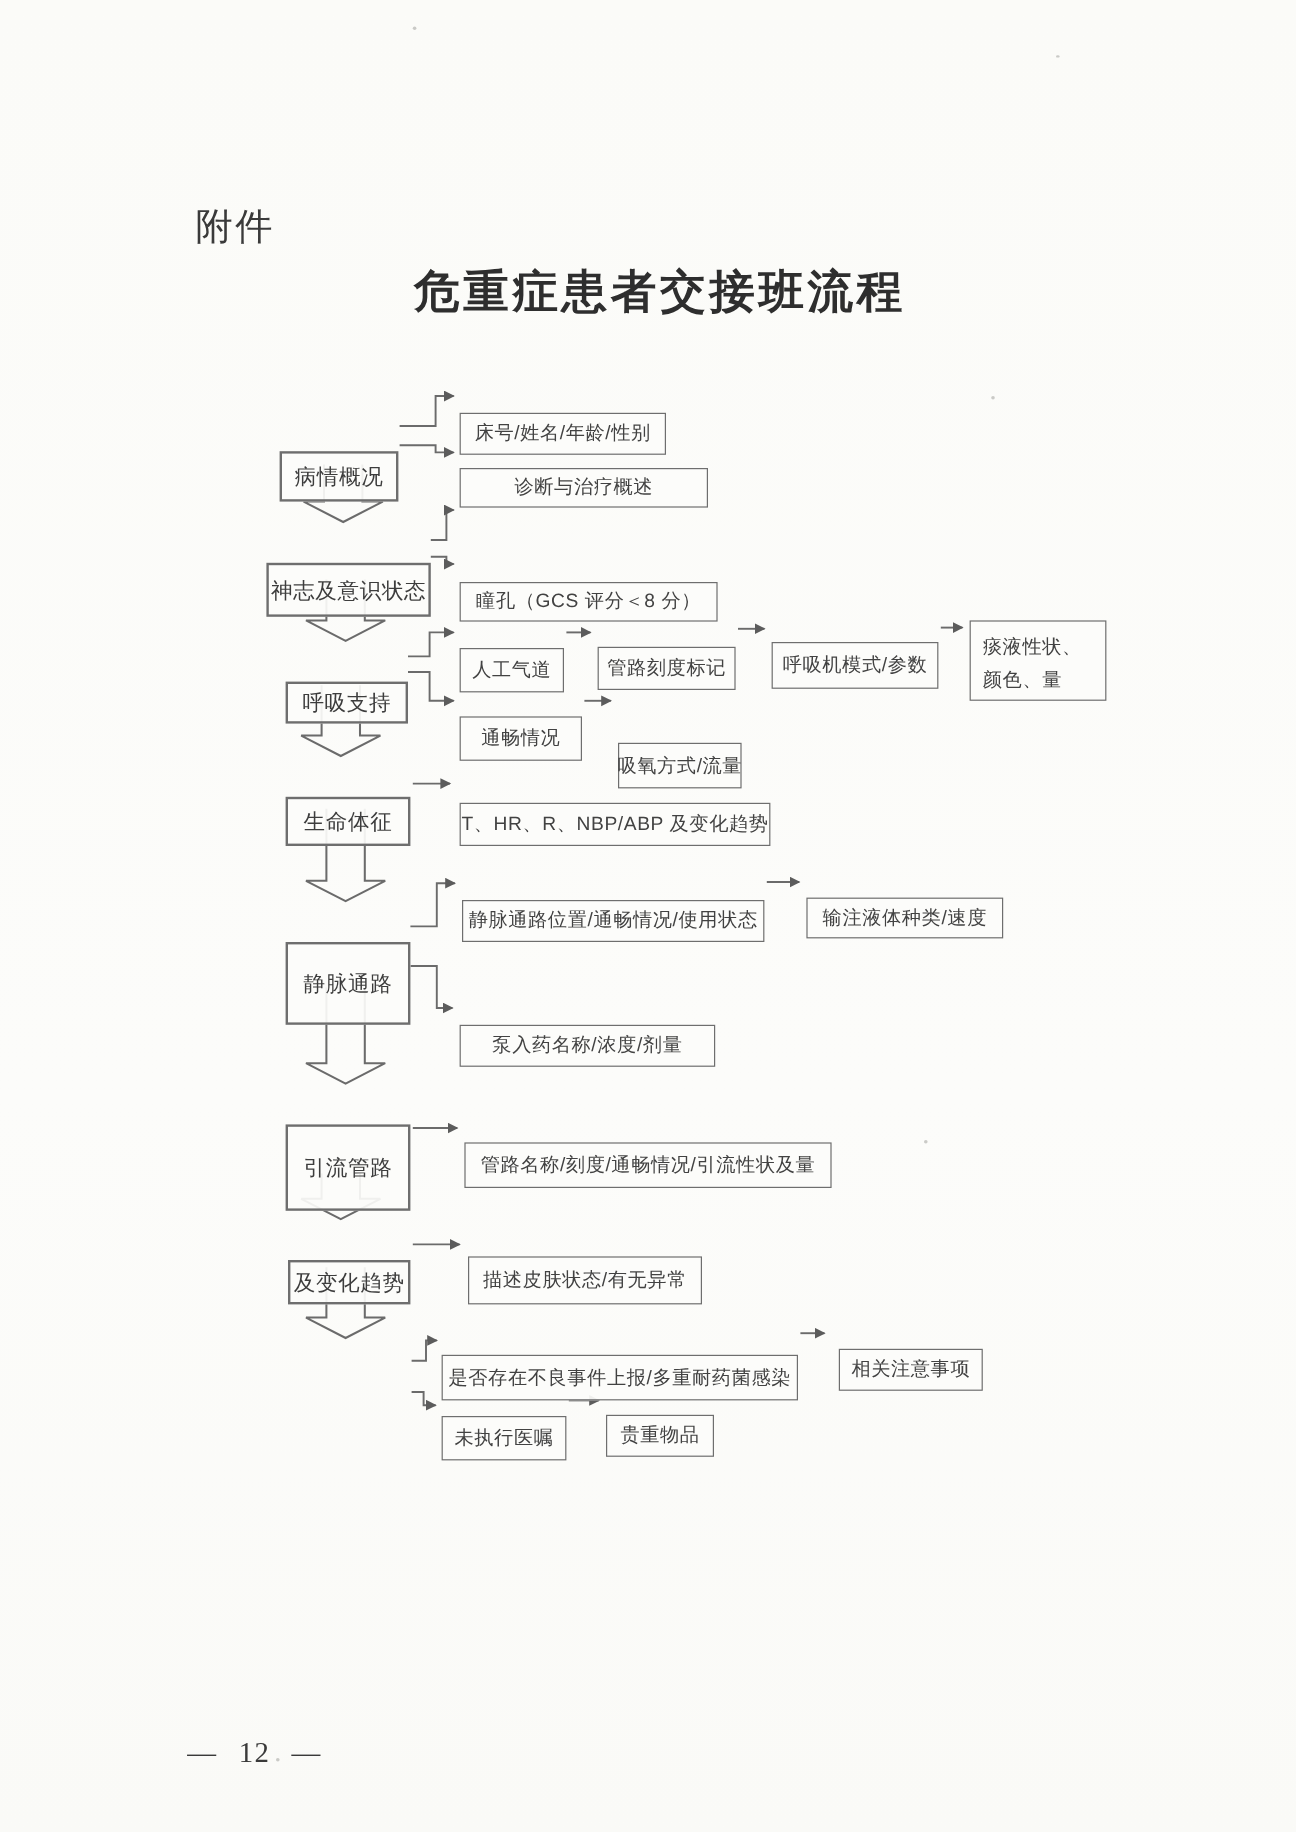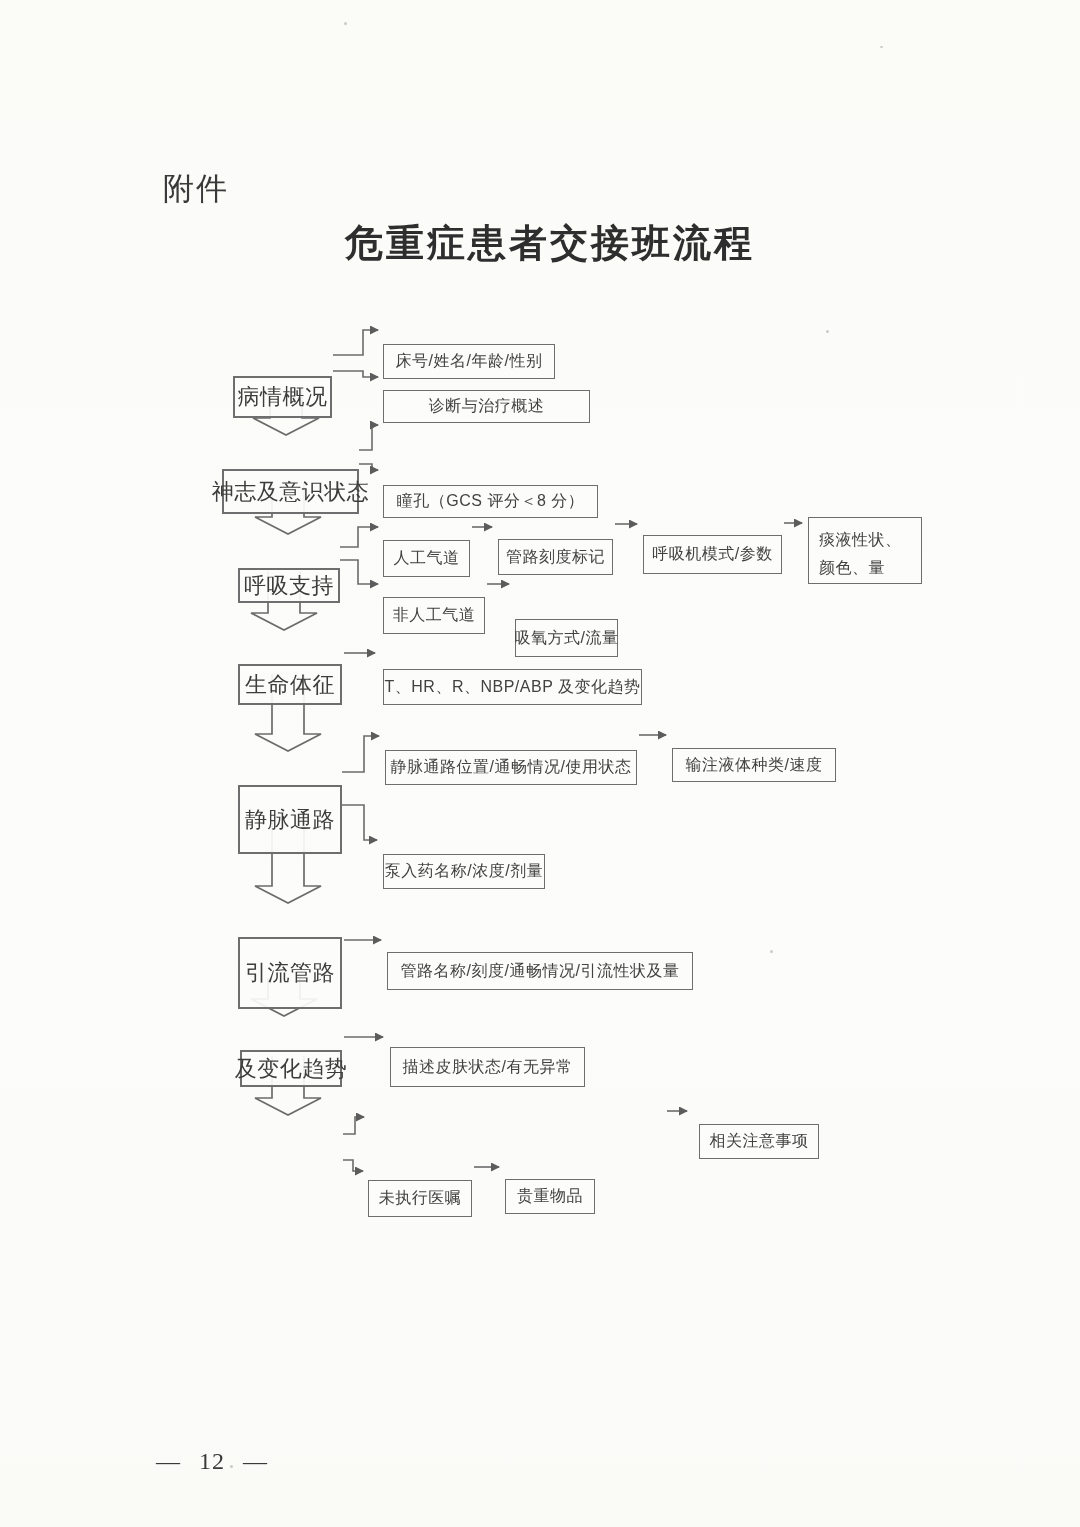--- a/index.html
+++ b/index.html
@@ -29,21 +29,21 @@
   .box{
     position:absolute;
     display:flex;align-items:center;justify-content:center;
     border:1.6px solid #6e6e6e;
     background:rgba(252,252,250,.92);
     font-size:16px;color:#424242;
     white-space:nowrap;letter-spacing:.5px;
     box-sizing:border-box;
     margin-top:32px;
   }
-  .box.step{font-size:22px;border-width:2px;color:#3d3d3d;font-family:Liberation Mono, monospace;}
+  .box.step{font-size:18px;border-width:2px;color:#3d3d3d;font-family:Liberation Mono, monospace;}
   .box.wrap{
     white-space:normal;justify-content:flex-start;align-items:flex-start;
     padding:8px 8px 0 10px;line-height:1.75;text-align:left;
   }
   .footer{
     position:absolute;left:156px;top:1448px;
     display:flex;align-items:center;gap:18px;
     font-family:"Liberation Serif","DejaVu Serif",serif;
     font-size:24px;color:#3a3a3a;letter-spacing:1px;
   }
@@ -107,28 +107,29 @@
   <div class="box step" style="left:238px;top:905px;width:104px;height:72px">引流管路</div>
   <div class="box step" style="left:240px;top:1018px;width:102px;height:37px">及变化趋势</div>
 
   <div class="box" style="left:383px;top:312px;width:172px;height:35px">床号/姓名/年龄/性别</div>
   <div class="box" style="left:383px;top:358px;width:207px;height:33px">诊断与治疗概述</div>
   <div class="box" style="left:383px;top:453px;width:215px;height:33px">瞳孔（GCS 评分＜8 分）</div>
   <div class="box" style="left:383px;top:508px;width:87px;height:37px">人工气道</div>
   <div class="box" style="left:498px;top:507px;width:115px;height:36px">管路刻度标记</div>
   <div class="box" style="left:643px;top:503px;width:139px;height:39px">呼吸机模式/参数</div>
   <div class="box wrap" style="left:808px;top:485px;width:114px;height:67px">痰液性状、颜色、量</div>
-  <div class="box" style="left:383px;top:565px;width:102px;height:37px">非人工气道</div>
+  <div class="box" style="left:383px;top:565px;width:102px;height:37px">通畅情况</div>
   <div class="box" style="left:515px;top:587px;width:103px;height:38px">吸氧方式/流量</div>
   <div class="box" style="left:383px;top:637px;width:259px;height:36px">T、HR、R、NBP/ABP 及变化趋势</div>
   <div class="box" style="left:385px;top:718px;width:252px;height:35px">静脉通路位置/通畅情况/使用状态</div>
   <div class="box" style="left:672px;top:716px;width:164px;height:34px">输注液体种类/速度</div>
-  <div class="box" style="left:383px;top:822px;width:162px;height:35px">泵入药名称/浓度/剂量</div>
+  <div class="box" style="left:383px;top:822px;width:213px;height:35px">泵入药名称/浓度/剂量</div>
   <div class="box" style="left:387px;top:920px;width:306px;height:38px">管路名称/刻度/通畅情况/引流性状及量</div>
   <div class="box" style="left:390px;top:1015px;width:195px;height:40px">描述皮肤状态/有无异常</div>
+  <div class="box" style="left:368px;top:1097px;width:297px;height:38px">是否存在不良事件上报/多重耐药菌感染</div>
   <div class="box" style="left:699px;top:1092px;width:120px;height:35px">相关注意事项</div>
   <div class="box" style="left:368px;top:1148px;width:104px;height:37px">未执行医嘱</div>
   <div class="box" style="left:505px;top:1147px;width:90px;height:35px">贵重物品</div>
 
   <div class="footer">
     <span>—</span>
     <span>12</span>
     <span>—</span>
   </div>
 

